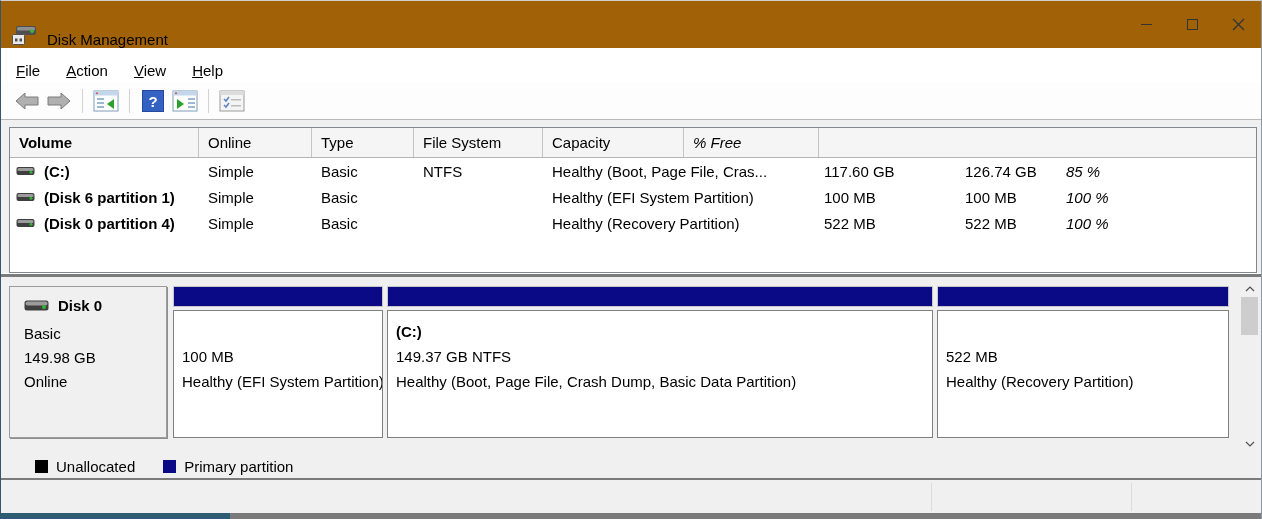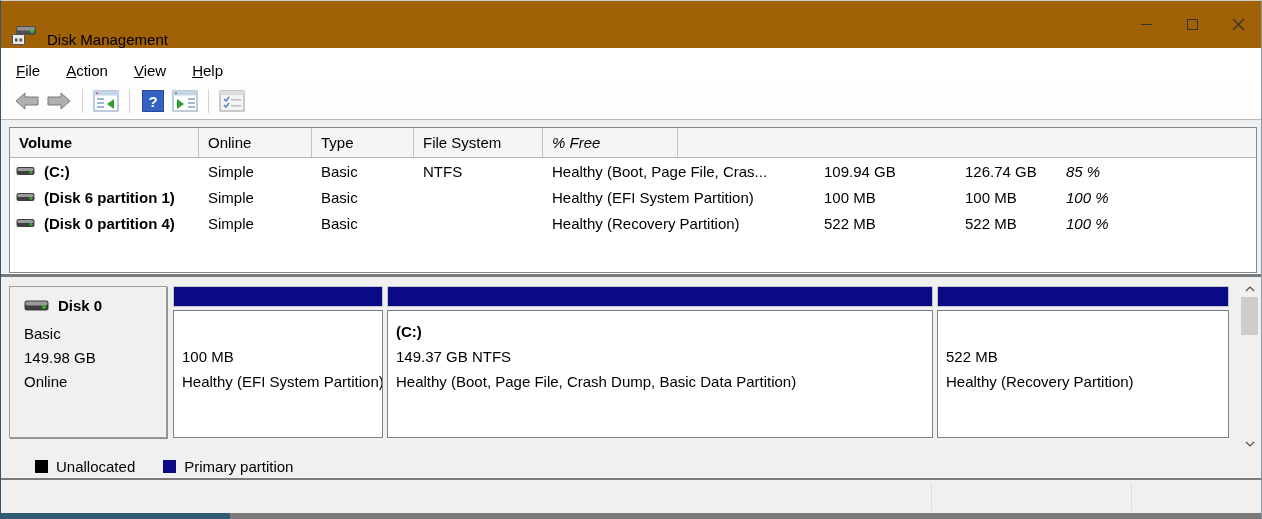--- a/index.html
+++ b/index.html
@@ -161,38 +161,39 @@
 </div>
 
 <div class="main">
 
   <div class="listpane">
     <div class="lv-header">
       <div class="lv-h c0">Volume</div>
       <div class="lv-h c1">Online</div>
       <div class="lv-h c2">Type</div>
       <div class="lv-h c3">File System</div>
+      <div class="lv-h c5">Capacity</div>
       <div class="lv-h c7">% Free</div>
       <div class="lv-h cf"></div>
     </div>
 
     <div class="lv-row">
       <div class="lv-c c0 vol-cell">
         <svg width="20" height="10" viewBox="0 0 20 10">
           <rect x="0.5" y="1" width="18" height="8" rx="2" fill="#3f3f3f"></rect>
           <rect x="1.5" y="2" width="16" height="3" rx="1.5" fill="#9b9b9b"></rect>
           <circle cx="15" cy="6.2" r="1.5" fill="#2fb52f"></circle>
         </svg>
         <span>(C:)</span>
       </div>
       <div class="lv-c c1">Simple</div>
       <div class="lv-c c2">Basic</div>
       <div class="lv-c c3">NTFS</div>
       <div class="lv-c c4">Healthy (Boot, Page File, Cras...</div>
-      <div class="lv-c c5">109.94 GB</div>
+      <div class="lv-c c5">117.60 GB</div>
       <div class="lv-c c6">126.74 GB</div>
       <div class="lv-c c7">85 %</div>
     </div>
 
     <div class="lv-row">
       <div class="lv-c c0 vol-cell">
         <svg width="20" height="10" viewBox="0 0 20 10">
           <rect x="0.5" y="1" width="18" height="8" rx="2" fill="#3f3f3f"></rect>
           <rect x="1.5" y="2" width="16" height="3" rx="1.5" fill="#9b9b9b"></rect>
           <circle cx="15" cy="6.2" r="1.5" fill="#2fb52f"></circle>

